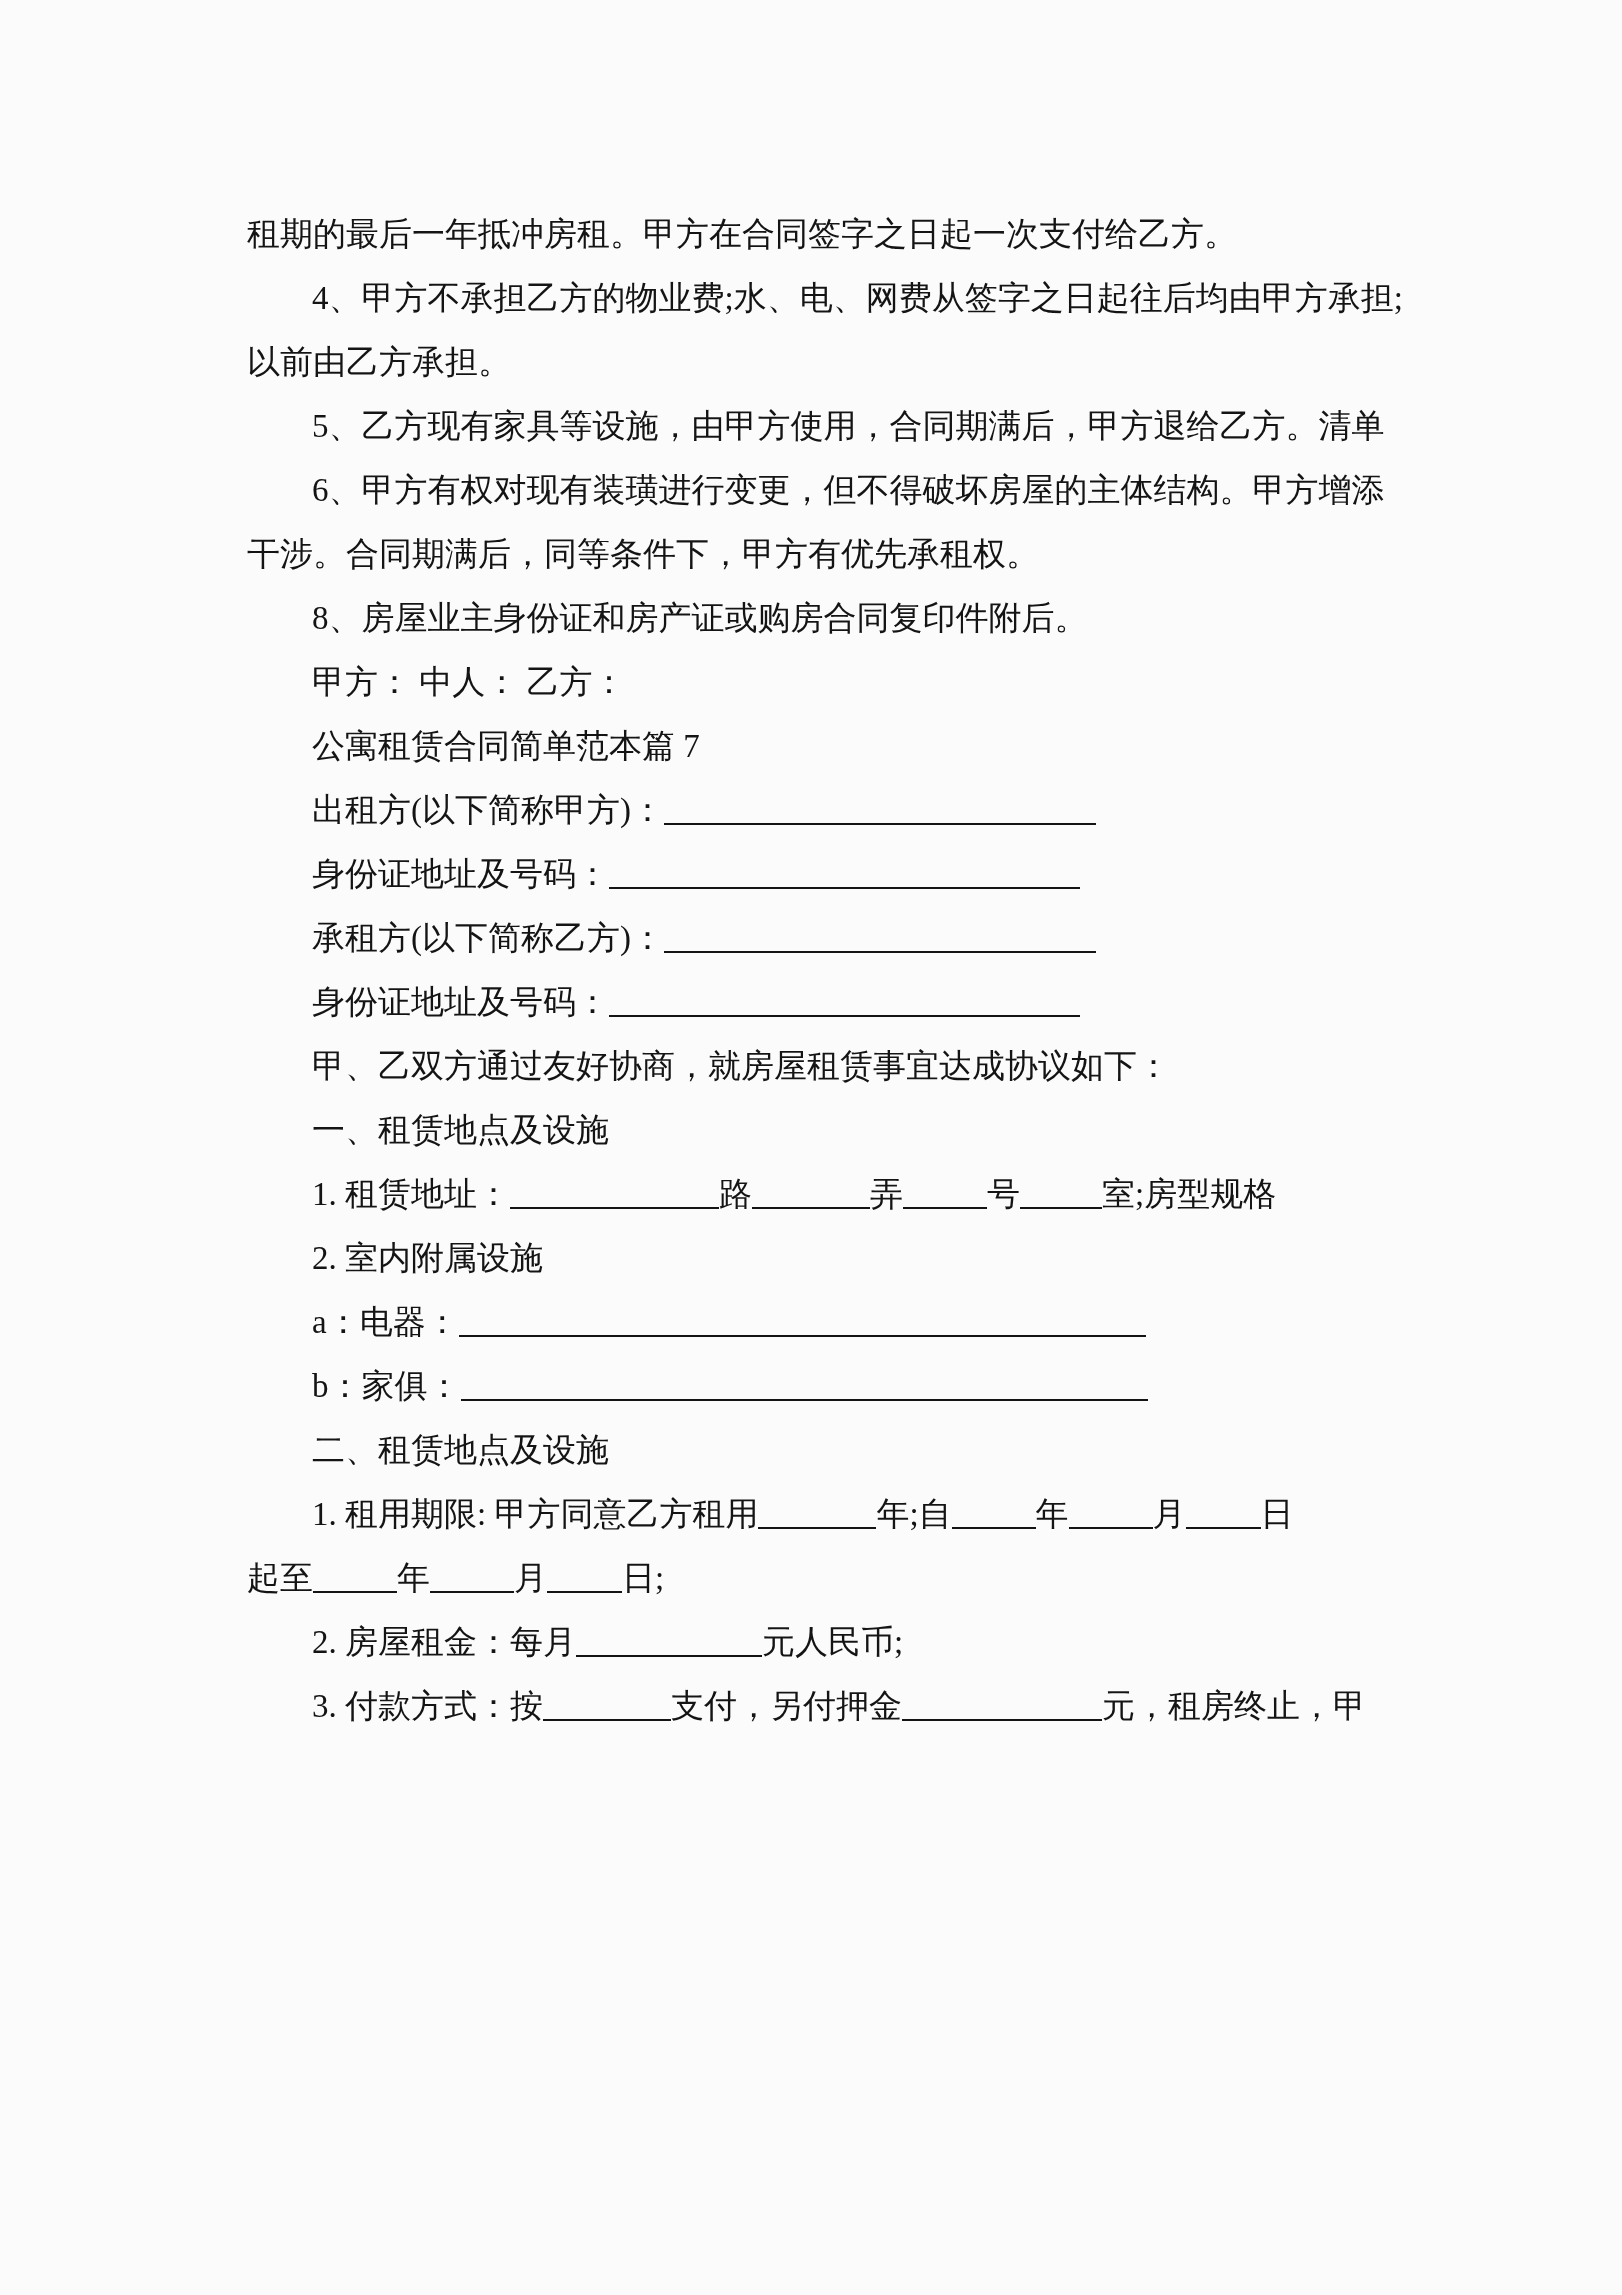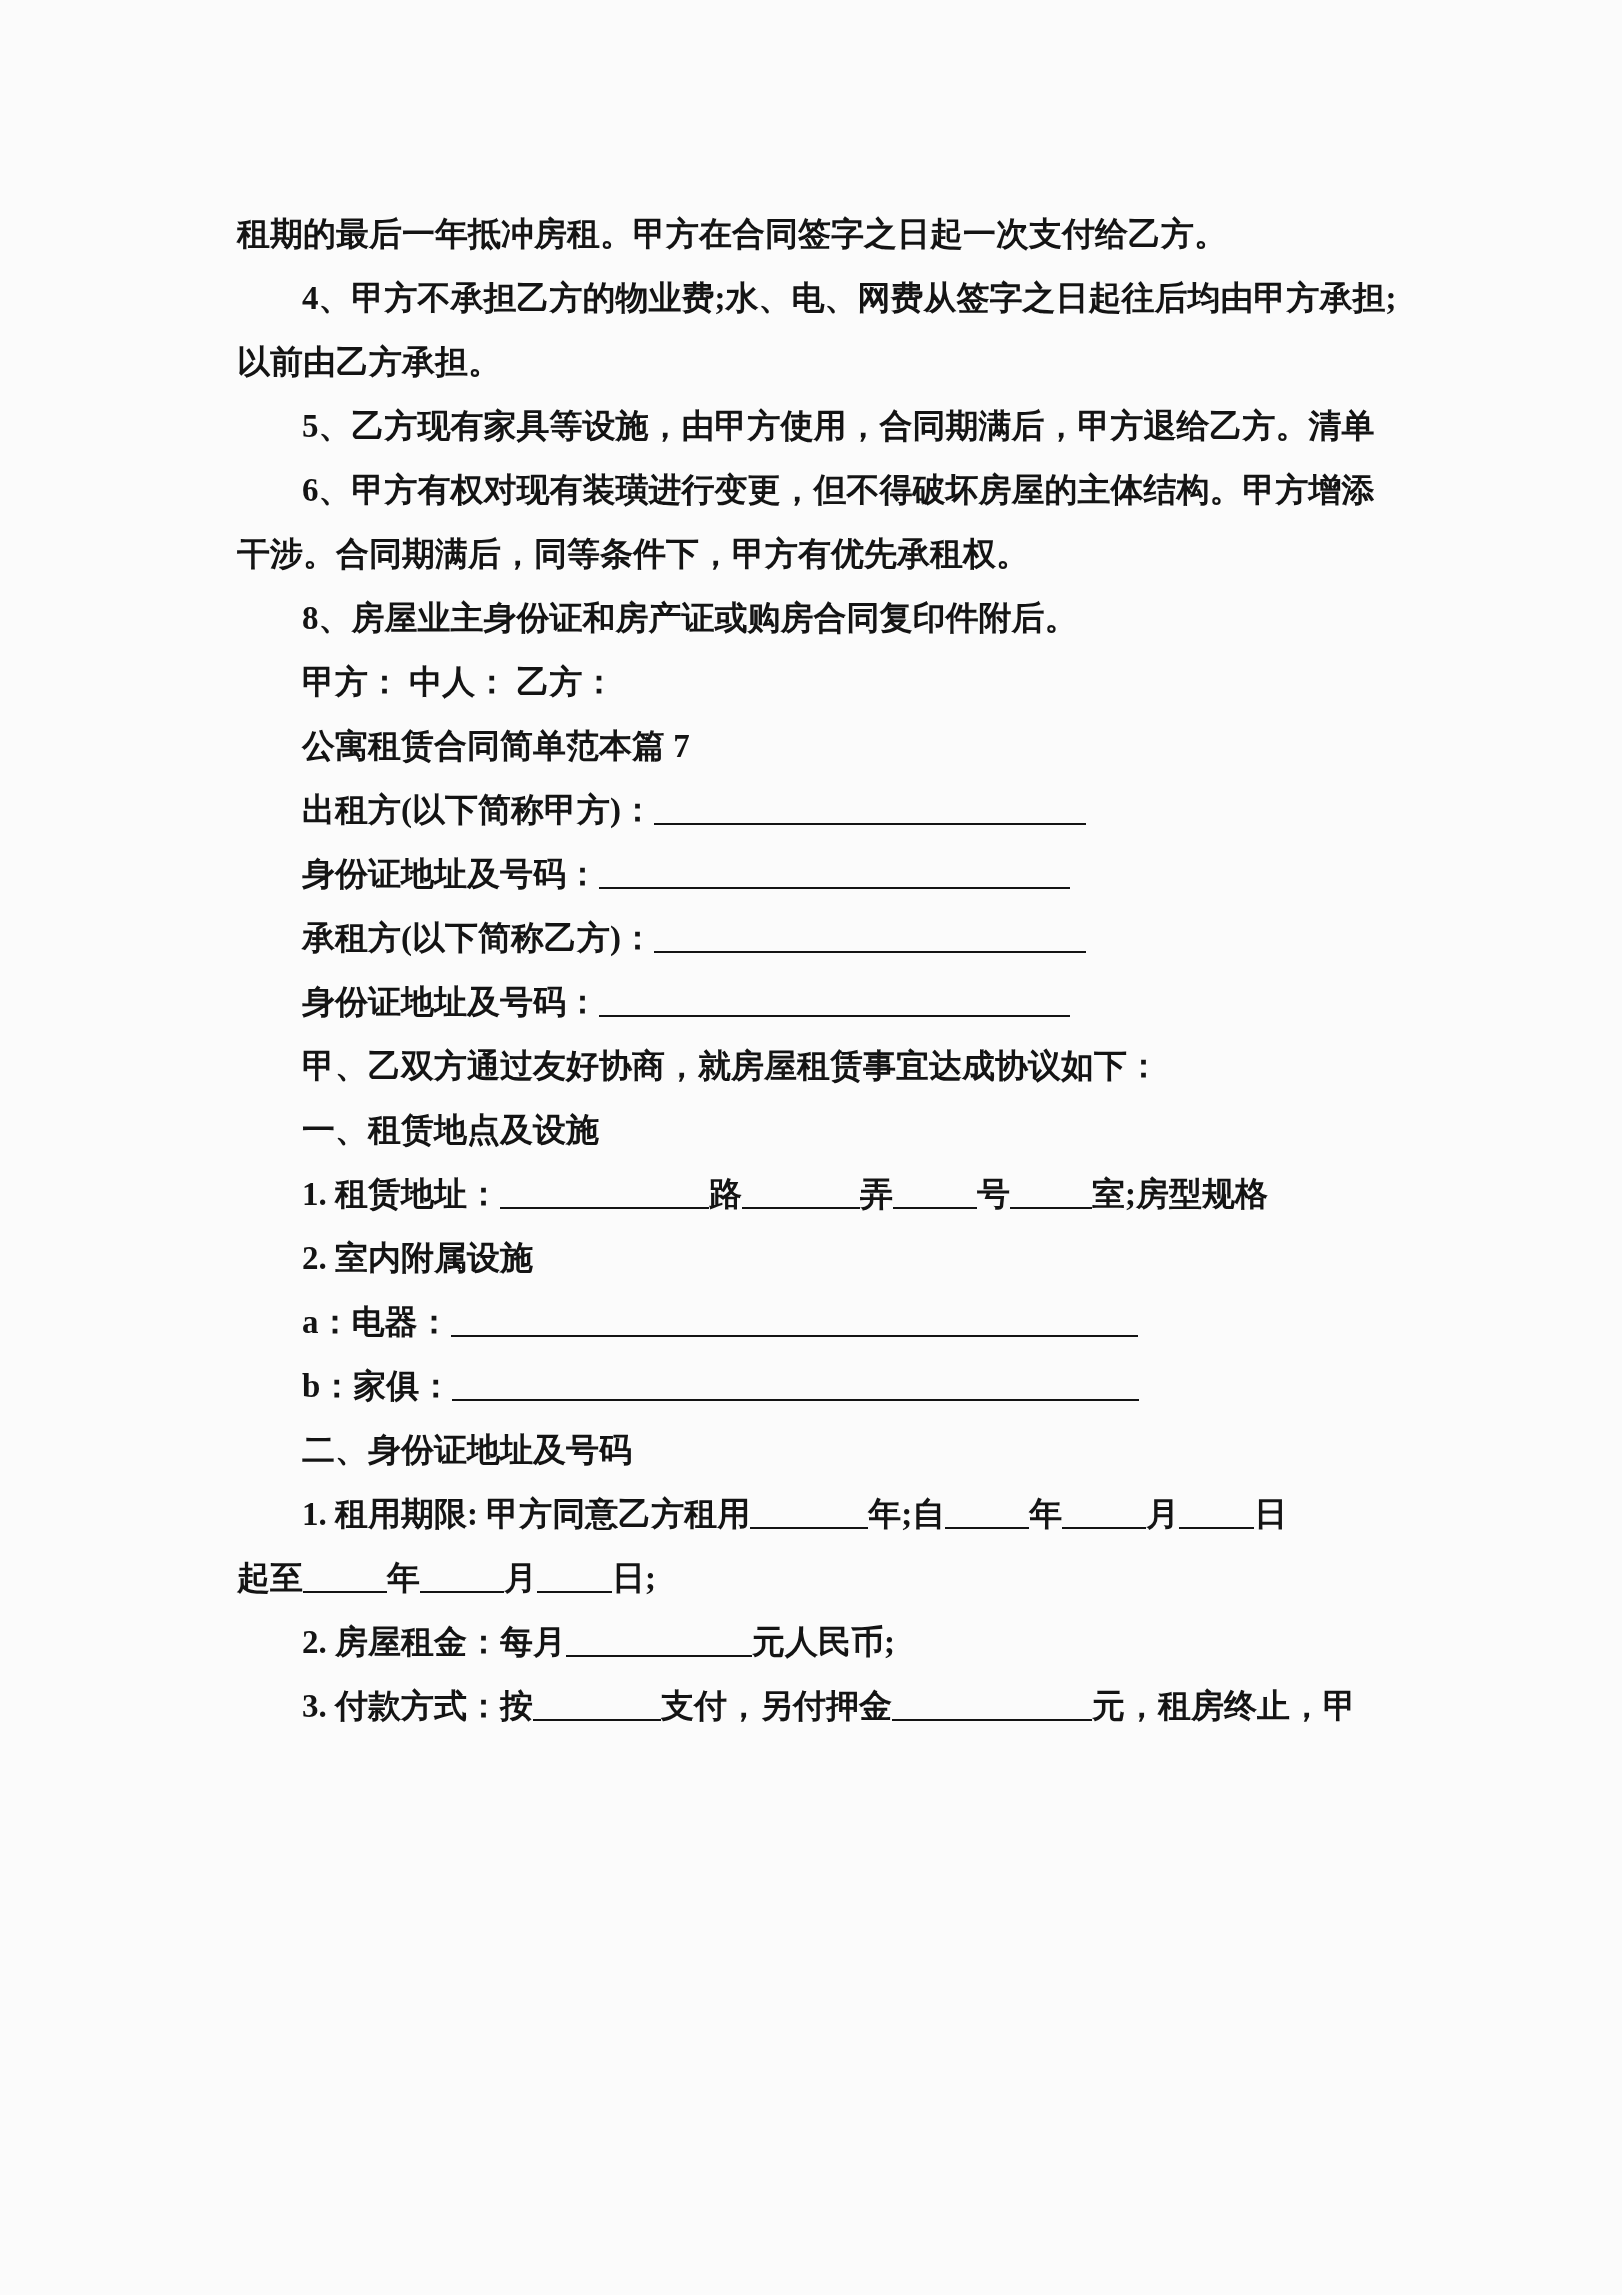--- a/index.html
+++ b/index.html
@@ -13,24 +13,23 @@
   .page {
     position: absolute;
     left: 0; top: 0;
     width: 1623px;
     height: 2295px;
     background: #fbfbfb;
     overflow: hidden;
   }
   .content {
     position: absolute;
-    left: 237px;
+    left: 247px;
     top: 202px;
     width: 1161px;
-    font-weight: bold;
   }
   .line {
     height: 64px;
     line-height: 64px;
     font-size: 33px;
     color: #141414;
     white-space: nowrap;
     letter-spacing: 0px;
   }
   .line.indent { padding-left: 65px; }
@@ -58,20 +57,20 @@
       <div class="line indent"><span>出租方(以下简称甲方)：</span><span class="bl" style="width: 432px; border-bottom-color: rgb(20, 20, 20);"></span></div>
       <div class="line indent"><span>身份证地址及号码：</span><span class="bl" style="width: 471px; border-bottom-color: rgb(20, 20, 20);"></span></div>
       <div class="line indent"><span>承租方(以下简称乙方)：</span><span class="bl" style="width: 432px; border-bottom-color: rgb(20, 20, 20);"></span></div>
       <div class="line indent"><span>身份证地址及号码：</span><span class="bl" style="width: 471px; border-bottom-color: rgb(20, 20, 20);"></span></div>
       <div class="line indent"><span>甲、乙双方通过友好协商，就房屋租赁事宜达成协议如下：</span></div>
       <div class="line indent"><span>一、租赁地点及设施</span></div>
       <div class="line indent"><span>1. 租赁地址：</span><span class="bl" style="width: 209px; border-bottom-color: rgb(20, 20, 20);"></span><span>路</span><span class="bl" style="width: 118px; border-bottom-color: rgb(20, 20, 20);"></span><span>弄</span><span class="bl" style="width: 84px; border-bottom-color: rgb(20, 20, 20);"></span><span>号</span><span class="bl" style="width: 82px; border-bottom-color: rgb(20, 20, 20);"></span><span>室;房型规格</span></div>
       <div class="line indent"><span>2. 室内附属设施</span></div>
       <div class="line indent"><span>a：电器：</span><span class="bl" style="width: 687px; border-bottom-color: rgb(20, 20, 20);"></span></div>
       <div class="line indent"><span>b：家俱：</span><span class="bl" style="width: 687px; border-bottom-color: rgb(20, 20, 20);"></span></div>
-      <div class="line indent"><span>二、身份证地址及号码</span></div>
+      <div class="line indent"><span>二、租赁地点及设施</span></div>
       <div class="line indent"><span>1. 租用期限: 甲方同意乙方租用</span><span class="bl" style="width: 118px; border-bottom-color: rgb(20, 20, 20);"></span><span>年;自</span><span class="bl" style="width: 84px; border-bottom-color: rgb(20, 20, 20);"></span><span>年</span><span class="bl" style="width: 84px; border-bottom-color: rgb(20, 20, 20);"></span><span>月</span><span class="bl" style="width: 75px; border-bottom-color: rgb(20, 20, 20);"></span><span>日</span></div>
       <div class="line"><span>起至</span><span class="bl" style="width: 84px; border-bottom-color: rgb(20, 20, 20);"></span><span>年</span><span class="bl" style="width: 84px; border-bottom-color: rgb(20, 20, 20);"></span><span>月</span><span class="bl" style="width: 75px; border-bottom-color: rgb(20, 20, 20);"></span><span>日;</span></div>
       <div class="line indent"><span>2. 房屋租金：每月</span><span class="bl" style="width: 186px; border-bottom-color: rgb(20, 20, 20);"></span><span>元人民币;</span></div>
       <div class="line indent"><span>3. 付款方式：按</span><span class="bl" style="width: 128px; border-bottom-color: rgb(20, 20, 20);"></span><span>支付，另付押金</span><span class="bl" style="width: 200px; border-bottom-color: rgb(20, 20, 20);"></span><span>元，租房终止，甲</span></div>
     </div>
 </div>
 
 
 </body></html>

